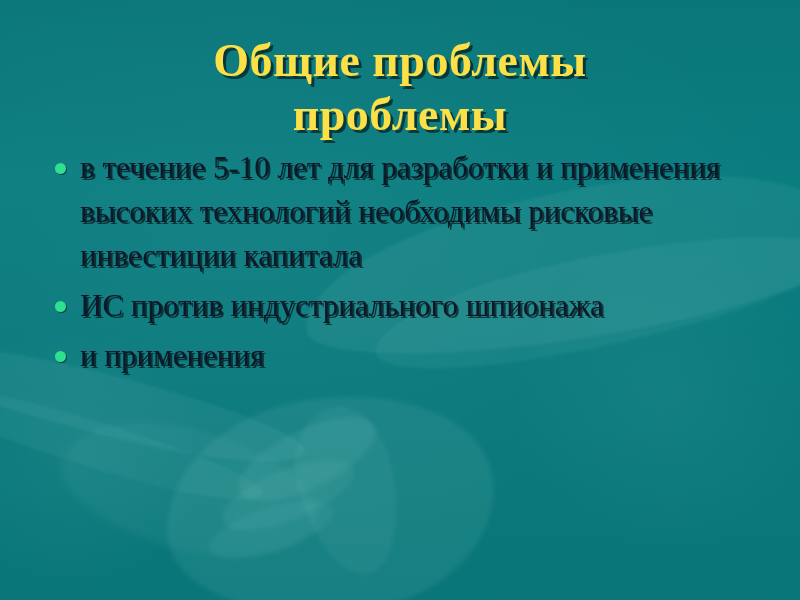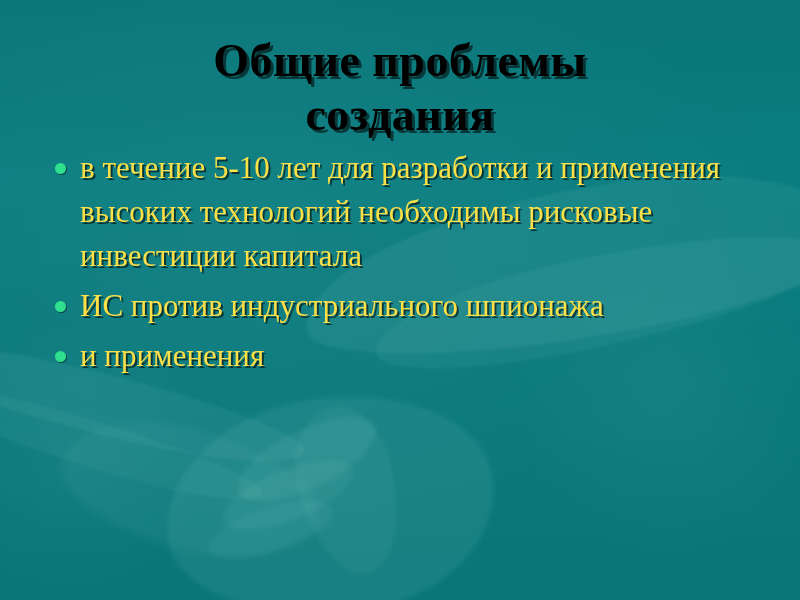--- a/index.html
+++ b/index.html
@@ -137,21 +137,21 @@
     background: radial-gradient(circle, rgba(170,230,224,0.05) 0%, rgba(170,230,224,0) 70%);
   }
 
   
   #title-block {
     position: absolute;
     left: 0;
     top: 34px;
     width: 800px;
     text-align: center;
-    color: #000000;
+    color: #fde047;
     font-size: 46px;
     font-weight: bold;
     line-height: 1.17;
     letter-spacing: 0.5px;
     text-shadow: 3px 3px 0 rgba(0,0,0,0.55);
     z-index: 1;
   }
   #title-block .tline {
     display: block;
     white-space: nowrap;
@@ -163,21 +163,21 @@
     left: 44px;
     top: 146px;
     width: 740px;
     z-index: 2;
   }
   .bullet-item {
     position: relative;
     display: block;
     padding-left: 36px;
     margin-bottom: 4px;
-    color: #fde047;
+    color: #0f172a;
     font-size: 31px;
     line-height: 44px;
     text-shadow: 2px 2px 0 rgba(0,0,0,0.58);
   }
   .bullet-dot {
     position: absolute;
     left: 11px;
     top: 17px;
     width: 11px;
     height: 11px;
@@ -208,21 +208,21 @@
     <div class="shape hand-wrist"></div>
     <div class="shape hand-main"></div>
     <div class="shape hand-thumb"></div>
     <div class="shape hand-knuckle1"></div>
     <div class="shape hand-knuckle2"></div>
     <div class="shape hand-knuckle3"></div>
   </div>
 
   <div id="title-block">
     <span class="tline">Общие проблемы</span>
-    <span class="tline">создания</span>
+    <span class="tline">проблемы</span>
   </div>
 
   <div id="body-block">
 
     <div class="bullet-item">
       <span class="bullet-dot"></span>
       <span class="bullet-text">в течение 5-10 лет для разработки и применения высоких технологий необходимы рисковые инвестиции капитала</span>
     </div>
 
     <div class="bullet-item gap-before">

